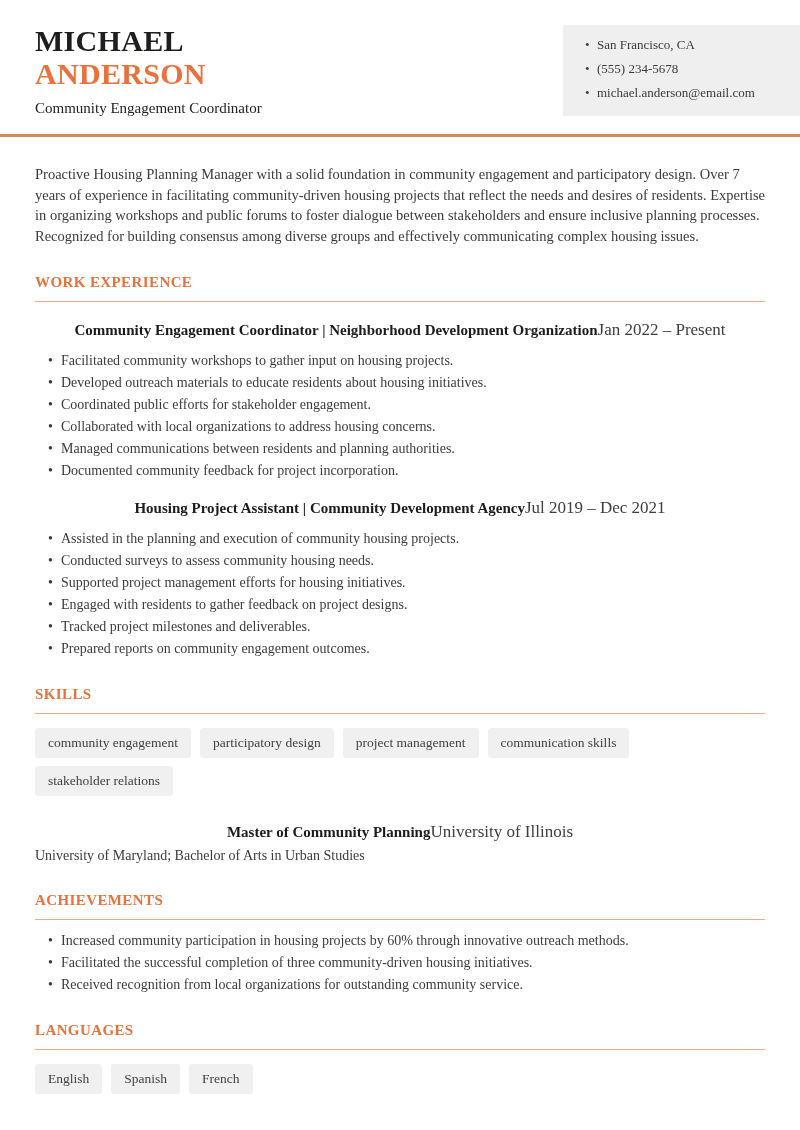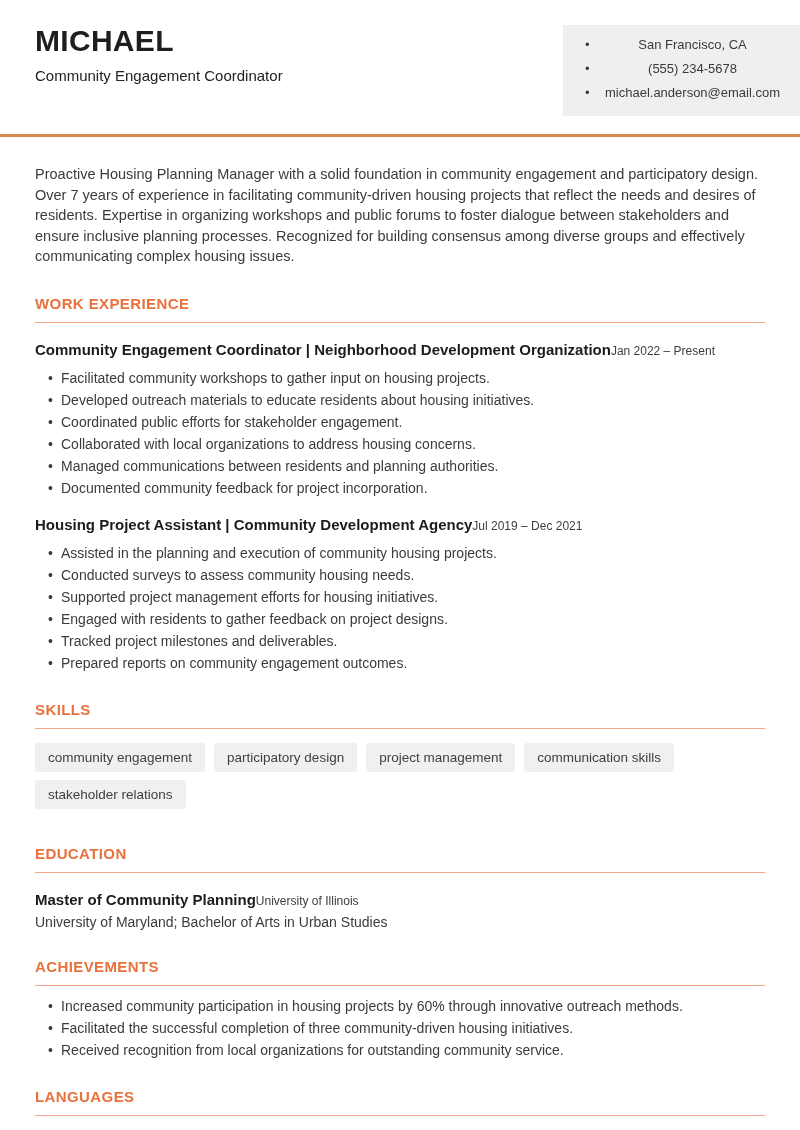--- a/index.html
+++ b/index.html
@@ -12,42 +12,42 @@
     --heading: #1E1E1E;
   }
   * { box-sizing: border-box; }
   html, body { margin: 0; padding: 0; background: #ffffff; }
   body {
     width: 800px; height: 1130px;
     font-family: "Liberation Sans", "DejaVu Sans", sans-serif;
     color: var(--text);
     overflow: hidden;
   }
-  .page { width: 800px; height: 1130px; position: relative; }
+  .page { width: 800px; height: 1130px; position: relative; font-family: Liberation Serif, serif; }
 
   
   header {
     position: relative;
     height: 137px;
     border-bottom: 3px solid var(--divider);
     padding: 24px 0 0 35px;
   }
   h1 { margin: 0; font-size: 30px; font-weight: 800; line-height: 33px; letter-spacing: 0.3px; }
   h1 .first { display: block; color: var(--heading); }
   h1 .last  { display: block; color: var(--accent); }
   .job-title { margin-top: 10px; font-size: 15px; color: #222222; }
 
   .contact {
     position: absolute;
     top: 25px; right: 0;
     width: 237px; min-height: 90px;
     background: var(--contact-bg);
     padding: 13px 12px 6px 22px;
   }
-  .contact ul { list-style: none; margin: 0; padding: 0; text-align: center; }
+  .contact ul { list-style: none; margin: 0; padding: 0; }
   .contact li {
     position: relative;
     padding-left: 12px;
     font-size: 13px; color: #3A3A3A;
     margin-bottom: 10px; line-height: 14px;
   }
   .contact li::before { content: "\2022"; position: absolute; left: 0; top: 0; color: #3A3A3A; }
 
   
   main { padding: 0 35px; }
@@ -58,27 +58,27 @@
 
   section h2 {
     margin: 28px 0 0 0;
     font-size: 15px; font-weight: 700;
     color: var(--accent); letter-spacing: 0.4px;
     padding-bottom: 10px;
     border-bottom: 1px solid var(--rule);
   }
 
   .job-head, .edu-head {
-    display: flex; justify-content: flex-start; align-items: baseline;
+    display: flex; justify-content: center; align-items: baseline;
     margin-top: 18px;
   }
   .job-head h3, .edu-head h3 {
     margin: 0; font-size: 15px; font-weight: 700; color: #1C1C1C;
   }
-  .dates { font-size: 12px; color: #3D3D3D; white-space: nowrap; }
+  .dates { font-size: 17px; color: #3D3D3D; white-space: nowrap; }
 
   ul.bullets { list-style: none; margin: 11px 0 0 0; padding: 0 0 0 13px; }
   ul.bullets li {
     position: relative; padding-left: 13px;
     font-size: 14px; line-height: 19px; color: var(--text);
     margin-bottom: 3px;
   }
   ul.bullets li::before { content: "\2022"; position: absolute; left: 0; top: 0; color: var(--text); }
 
   article.job + article.job { margin-top: 14px; }
@@ -98,20 +98,21 @@
 </style>
 </head>
 <body>
 
 <div class="page">
 
   <header>
     <div class="name-block">
       <h1>
         <span class="first">MICHAEL</span>
+        <span class="last">ANDERSON</span>
       </h1>
       <div class="job-title">Community Engagement Coordinator</div>
     </div>
 
     <aside class="contact">
       <ul>
 
           <li>San Francisco, CA</li>
 
           <li>(555) 234-5678</li>
@@ -182,21 +183,20 @@
           <span class="chip">project management</span>
 
 
           <span class="chip">communication skills</span>
 
           <span class="chip">stakeholder relations</span>
         </div>
     </section>
 
     <section>
-      <h2>EDUCATION</h2>
       <div class="edu-head">
         <h3>Master of Community Planning</h3>
         <span class="dates">University of Illinois</span>
       </div>
       <div class="edu-sub">University of Maryland; Bachelor of Arts in Urban Studies</div>
     </section>
 
     <section>
       <h2>ACHIEVEMENTS</h2>
       <ul class="bullets">

